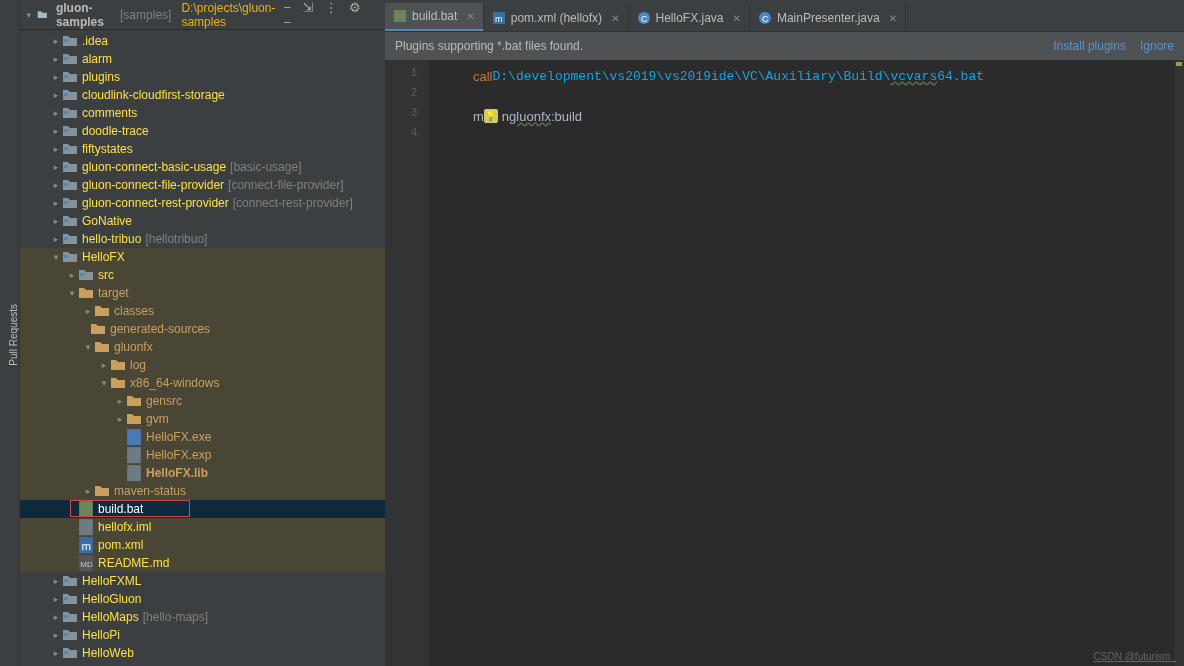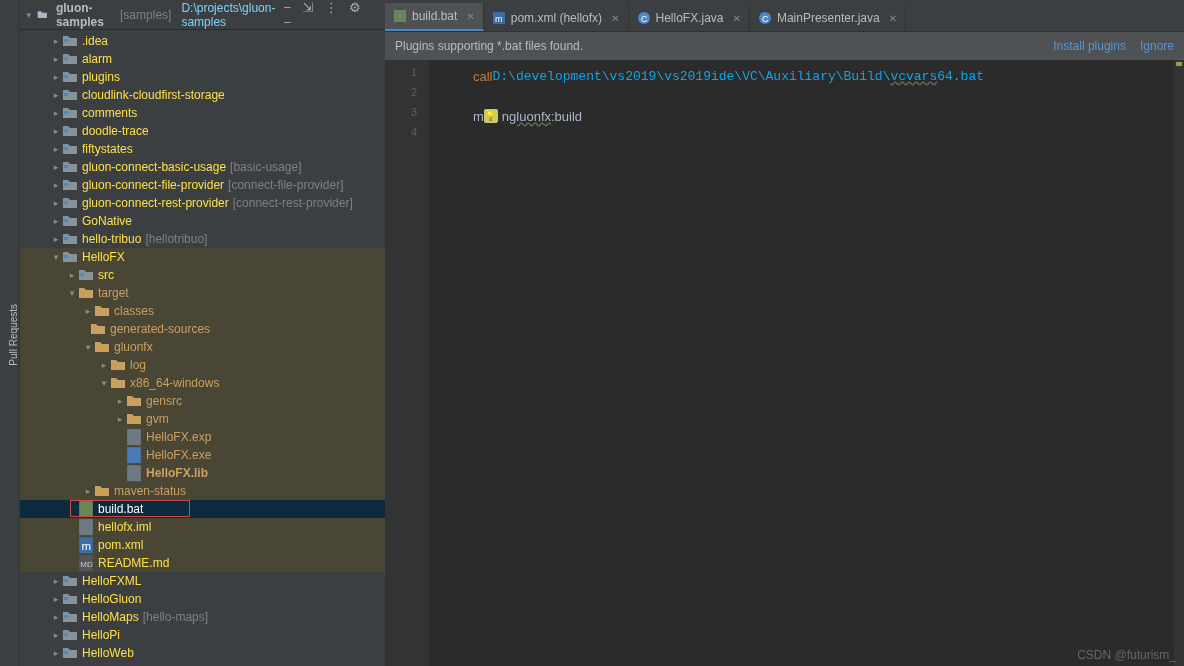--- a/index.html
+++ b/index.html
@@ -9,21 +9,21 @@
 .left-rail .rail-tab { margin:6px 0; transform:rotate(180deg); cursor:pointer; color:#bbb; }
 .project-panel { width:365px; background:#3c3f41; overflow:hidden; position:relative; }
 .panel-head { height:30px; display:flex; align-items:center; padding:0 6px; border-bottom:1px solid #2b2b2b; color:#bbb; }
 .panel-head .title { flex:1; display:flex; align-items:center; gap:4px; }
 .panel-head .icons span { margin-left:8px; color:#aaa; cursor:pointer; font-size:13px; }
 .tree { overflow:auto; height:calc(100% - 30px); padding-top:2px; }
 .row { display:flex; align-items:center; height:18px; white-space:nowrap; cursor:pointer; }
 .caret { width:8px; font-size:9px; color:#8a8a8a; display:inline-block; text-align:center; margin-right:2px; }
 .ico { width:16px; height:16px; margin-right:4px; display:inline-flex; align-items:center; justify-content:center; font-size:10px; }
 .lbl { color:#fde047; }
-.lbl.muted { color:#7dd3fc; }
+.lbl.muted { color:#eab308; }
 .lbl.yellow { color:#c9a060; }
 .bracket { color:#808080; margin-left:4px; }
 .row.hlamber { background:#4a4636; }
 .row.sel { background:#0d293e; position:relative; }
 .row.sel .lbl { color:#fff; }
 .sel-box { position:absolute; left:50px; top:0; width:120px; height:17px; border:1px solid #c74b4b; pointer-events:none; }
 
 .editor-area { flex:1; display:flex; flex-direction:column; background:#2b2b2b; }
 .tabbar { height:32px; background:#3c3f41; display:flex; align-items:flex-end; border-bottom:1px solid #323232; overflow:hidden; }
 .tab { height:26px; display:flex; align-items:center; padding:0 8px; color:#bbb; font-size:12px; border-right:1px solid #323232; cursor:pointer; gap:5px; }
@@ -39,21 +39,21 @@
 .gutter { width:44px; background:#313335; color:#5a6062; text-align:right; padding-top:6px; }
 .gutter div { height:20px; padding-right:12px; font-size:11px; }
 .lines { flex:1; padding:6px 0 0 8px; position:relative;margin-left:36px; }
 .line { height:20px; display:flex; align-items:center; }
 .tok-keyword { color:#cc7832; }
 .tok-path { color:#0ea5e9;font-family:Liberation Mono, monospace; }
 .tok-underline { text-decoration-line:underline; text-decoration-color:#627351; text-decoration-style:wavy; }
 .tok-cmd { color:#a9b7c6; }
 .hint-bulb { width:14px; height:14px; background:#cccc66; border-radius:2px; display:inline-flex; align-items:center; justify-content:center; margin-right:4px; font-size:9px; color:#333; }
 
-.watermark { position:absolute; right:8px; bottom:4px; color:#666; font-size:12px; }
+.watermark { position:absolute; right:8px; bottom:4px; color:#666; font-size:10px;text-decoration:underline; }
 .right-marker { position:absolute; right:0; top:0; width:10px; height:100%; background:#313335; }
 .right-marker .dot { width:6px; height:4px; background:#a0a040; margin:2px auto; }
 </style>
 </head>
 <body>
 
 <div class="root">
   <div class="left-rail">
     <span class="rail-tab">Pull Requests</span>
   </div>
@@ -293,33 +293,33 @@
             <svg viewBox="0 0 16 14">
               <path fill="#c9a060" d="M1 2h5l2 2h7v8H1z"></path>
             </svg>
           </span>
           <span class="lbl yellow">gvm</span>
         </div>
         <div class="row hlamber" style="padding-left: 96px;">
           <span class="caret"></span>
           <span class="ico">
             <svg viewBox="0 0 14 16">
+              <rect width="12" height="14" x="1" y="1" fill="#4a7ab5"></rect>
+            </svg>
+          </span>
+          <span class="lbl yellow">HelloFX.exe</span>
+        </div>
+        <div class="row hlamber" style="padding-left: 96px;">
+          <span class="caret"></span>
+          <span class="ico">
+            <svg viewBox="0 0 14 16">
               <rect width="12" height="14" x="1" y="1" fill="#6e7b85"></rect>
             </svg>
           </span>
           <span class="lbl yellow">HelloFX.exp</span>
-        </div>
-        <div class="row hlamber" style="padding-left: 96px;">
-          <span class="caret"></span>
-          <span class="ico">
-            <svg viewBox="0 0 14 16">
-              <rect width="12" height="14" x="1" y="1" fill="#4a7ab5"></rect>
-            </svg>
-          </span>
-          <span class="lbl yellow">HelloFX.exe</span>
         </div>
         <div class="row hlamber" style="padding-left: 96px; font-weight: bold;">
           <span class="caret"></span>
           <span class="ico">
             <svg viewBox="0 0 14 16">
               <rect width="12" height="14" x="1" y="1" fill="#6e7b85"></rect>
             </svg>
           </span>
           <span class="lbl yellow">HelloFX.lib</span>
         </div>

